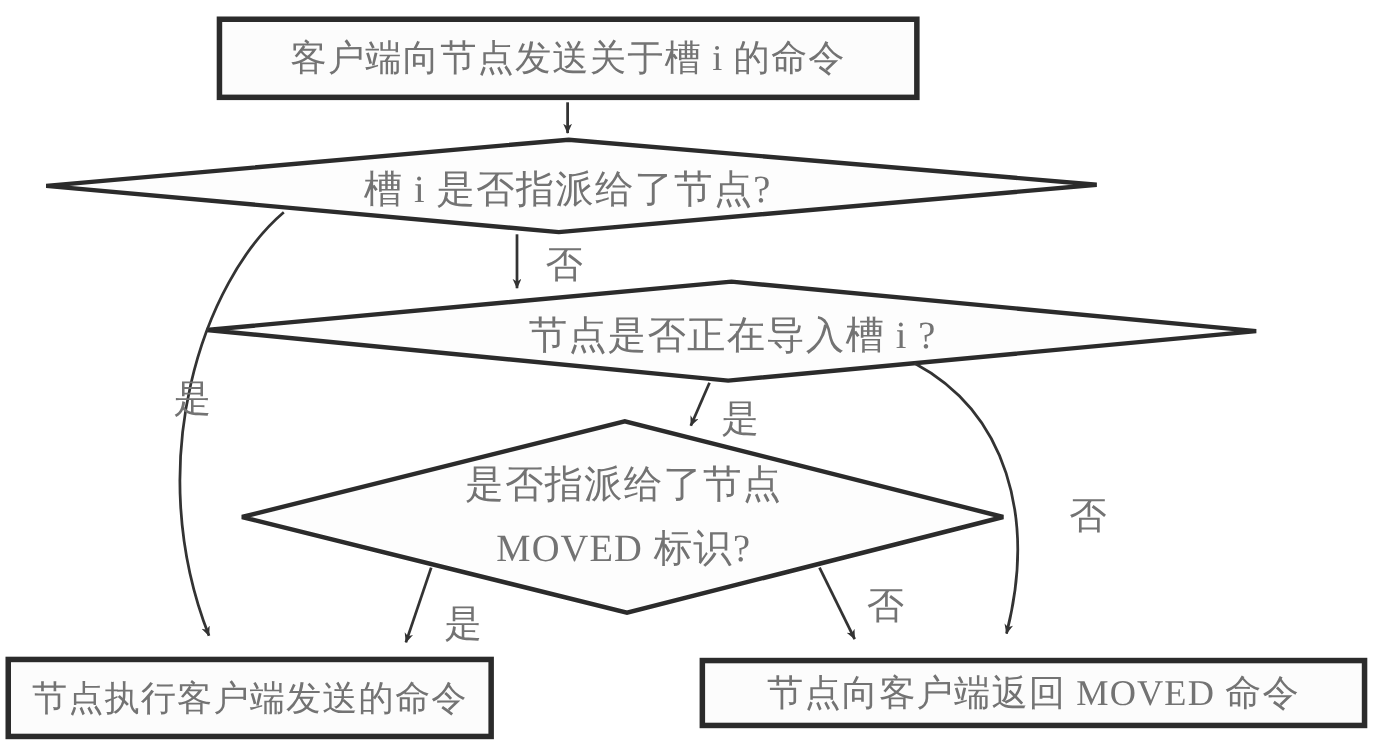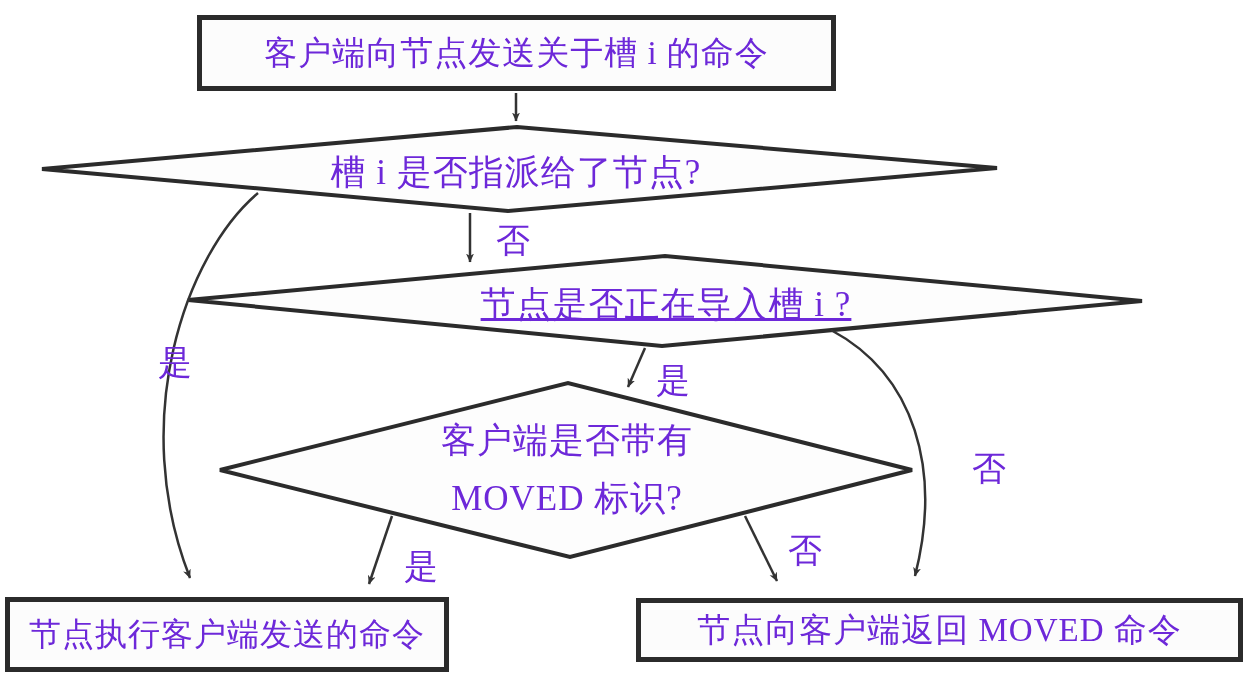--- a/index.html
+++ b/index.html
@@ -6,21 +6,21 @@
     margin: 0;
     padding: 0;
     background: #ffffff;
   }
   .canvas {
     position: relative;
     width: 1252px;
     height: 676px;
     background: #ffffff;
     font-family: "Liberation Serif", "DejaVu Serif", serif;
-    color: #6d28d9;
+    color: #737373;
     overflow: hidden;
   }
   .layer-svg {
     position: absolute;
     left: 0; top: 0;
     width: 1252px;
     height: 676px;
   }
   .node-box {
     position: absolute;
@@ -83,26 +83,26 @@
   </div>
 
   <div class="node-box" style="left:636px; top:598px; width:607px; height:64px;">
     <span>节点向客户端返回 MOVED 命令</span>
   </div>
 
   <div class="diamond-text" style="left:116px; top:149px; width:800px;">
     <span>槽 i 是否指派给了节点?</span>
   </div>
 
-  <div class="diamond-text" style="left:266px; top:281px; width:800px;text-decoration:underline;">
+  <div class="diamond-text" style="left:266px; top:281px; width:800px;">
     <span>节点是否正在导入槽 i ?</span>
   </div>
 
   <div class="diamond-text" style="left:267px; top:412px; width:600px;">
-    <span class="d3-line">客户端是否带有</span>
+    <span class="d3-line">是否指派给了节点</span>
     <span class="d3-line">MOVED 标识?</span>
   </div>
 
   <div class="edge-label" style="left:496px; top:218px;">
     <span>否</span>
   </div>
 
   <div class="edge-label" style="left:158px; top:340px;">
     <span>是</span>
   </div>

